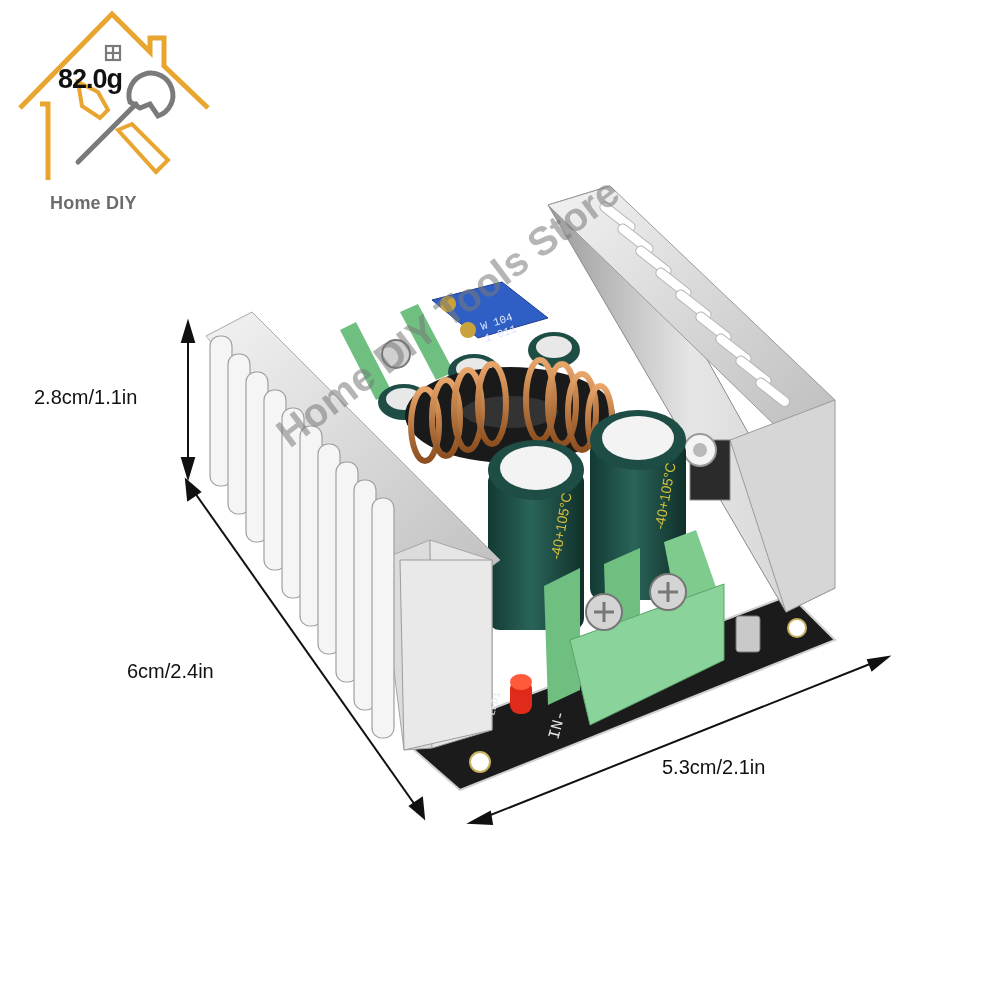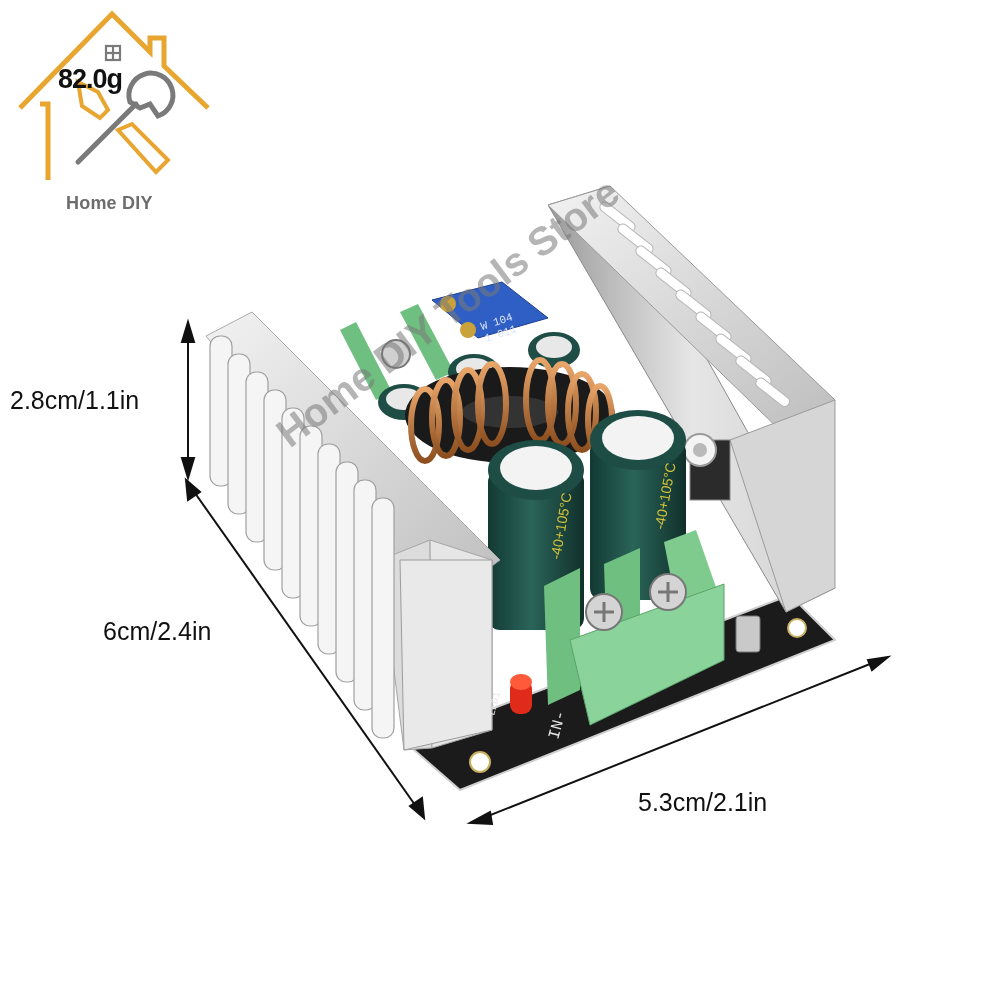--- a/index.html
+++ b/index.html
@@ -1,26 +1,26 @@
 <!DOCTYPE html>
 <html><head>
 <meta charset="utf-8">
 <style>
   html, body { margin: 0; padding: 0; background: #ffffff; }
   body { width: 1000px; height: 1000px; position: relative; overflow: hidden;
          font-family: "Liberation Sans", sans-serif; }
   .stage { position: absolute; left: 0; top: 0; width: 1000px; height: 1000px; }
-  .logo-text { position: absolute; left: 66px; top: 193px; font-size: 18px; font-weight: bold;
+  .logo-text { position: absolute; left: 50px; top: 193px; font-size: 18px; font-weight: bold;
                color: #6d6d6d; letter-spacing: 0.2px; }
   .logo-overlay { position: absolute; left: 58px; top: 64px; font-size: 27px; font-weight: bold;
                   color: #111; letter-spacing: -1px; }
-  .dim-label { position: absolute; font-size: 25px; color: #111; white-space: nowrap; }
+  .dim-label { position: absolute; font-size: 20px; color: #111; white-space: nowrap; margin-left: 24px; }
   .dim-height { left: 10px; top: 386px; }
-  .dim-depth  { left: 103px; top: 617px; }
-  .dim-width  { left: 638px; top: 788px; }
+  .dim-depth  { left: 103px; top: 660px; }
+  .dim-width  { left: 638px; top: 756px; }
   .watermark { position: absolute; left: 268px; top: 420px; font-size: 40px; font-weight: bold;
                color: rgba(120,120,120,0.55); transform: rotate(-37deg); transform-origin: left top;
                white-space: nowrap; pointer-events: none; }
   svg { position: absolute; left: 0; top: 0; }
 </style>
 </head>
 <body>
 
 <div class="stage">
 

